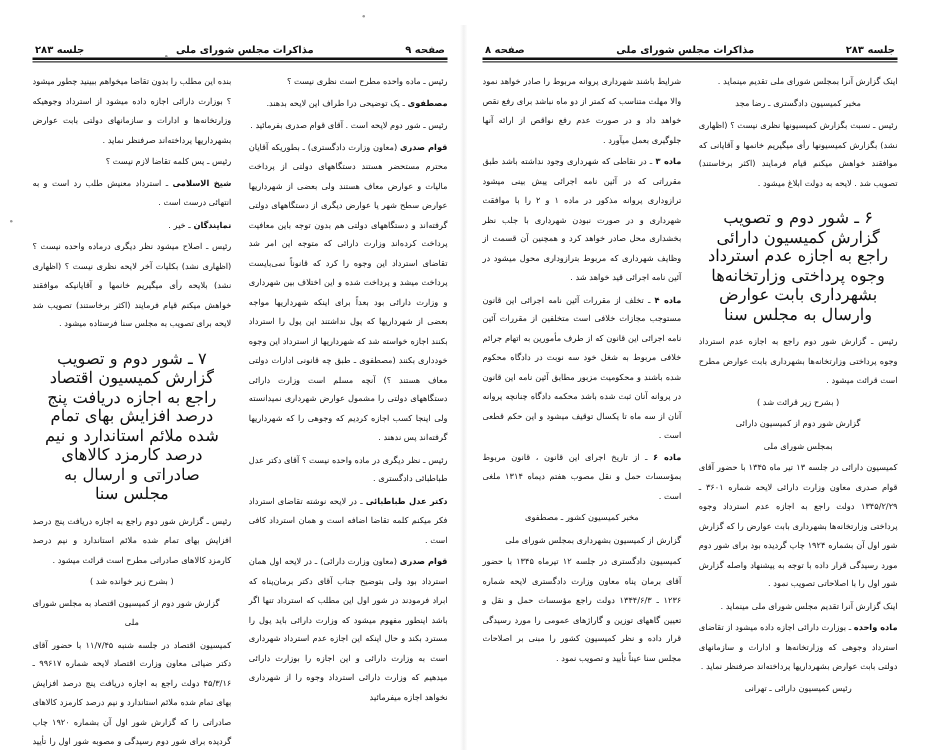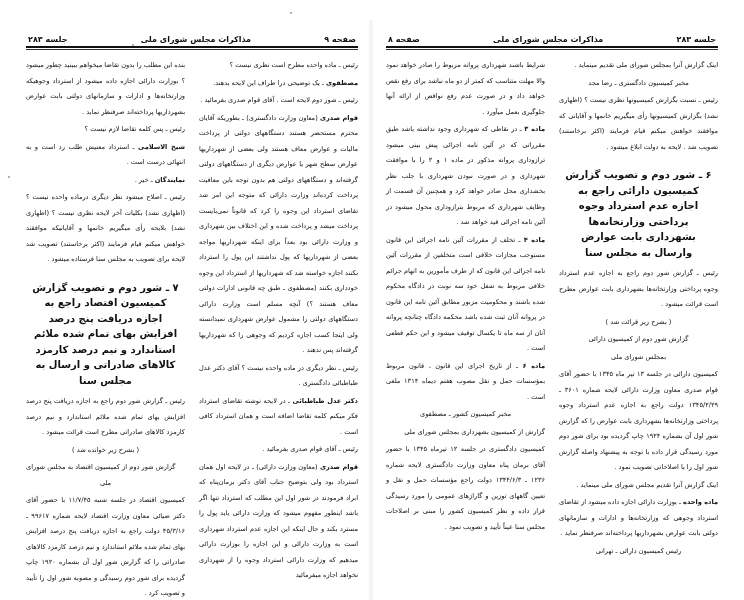--- a/index.html
+++ b/index.html
@@ -36,22 +36,22 @@
     margin-top: 8px;
   }
   .col { flex: 1 1 0; min-width: 0; }
   .col p {
     margin: 0 0 2px 0;
     font-size: 6.6px; line-height: 15.5px;
     text-align: justify; text-align-last: right;
   }
   .col p .speaker { font-weight: bold; }
   .col .heading {
-    font-weight: bold; text-align: center; text-align-last: center;
-    font-size: 10px; line-height: 15.5px; margin: 12px 6px 6px 6px;
+    font-weight: normal; text-align: center; text-align-last: center;
+    font-size: 13px; line-height: 15.5px; margin: 12px 6px 6px 6px;
   }
   .col .center {
     text-align: left; text-align-last: center;
   }
   .speck { position: absolute; background: #999; border-radius: 50%; }
 </style>
 </head>
 <body>
 
 <div class="spread">
@@ -65,21 +65,20 @@
     <div class="rule-thick"></div>
     <div class="rule-thin"></div>
     <div class="columns">
       <div class="col">
           <p><span>رئیس ـ ماده واحده مطرح است نظری نیست ؟</span></p>
           <p><span class="speaker">مصطفوی</span><span> ـ یک توضیحی درا طراف این لایحه بدهند.</span></p>
           <p><span>رئیس ـ شور دوم لایحه است . آقای قوام صدری بفرمائید .</span></p>
           <p><span class="speaker">قوام صدری</span><span> (معاون وزارت دادگستری) ـ بطوریکه آقایان محترم مستحضر هستند دستگاههای دولتی از پرداخت مالیات و عوارض معاف هستند ولی بعضی از شهرداریها عوارض سطح شهر یا عوارض دیگری از دستگاههای دولتی گرفته‌اند و دستگاههای دولتی هم بدون توجه باین معافیت پرداخت کرده‌اند وزارت دارائی که متوجه این امر شد تقاضای استرداد این وجوه را کرد که قانوناً نمی‌بایست پرداخت میشد و پرداخت شده و این اختلاف بین شهرداری و وزارت دارائی بود بعداً برای اینکه شهرداریها مواجه بعضی از شهرداریها که پول نداشتند این پول را استرداد بکنند اجازه خواسته شد که شهرداریها از استرداد این وجوه خودداری بکنند (مصطفوی ـ طبق چه قانونی ادارات دولتی معاف هستند ؟) آنچه مسلم است وزارت دارائی دستگاههای دولتی را مشمول عوارض شهرداری نمیدانسته ولی اینجا کسب اجازه کردیم که وجوهی را که شهرداریها گرفته‌اند پس ندهند .</span></p>
           <p><span>رئیس ـ نظر دیگری در ماده واحده نیست ؟ آقای دکتر عدل طباطبائی دادگستری .</span></p>
           <p><span class="speaker">دکتر عدل طباطبائی</span><span> ـ در لایحه نوشته تقاضای استرداد فکر میکنم کلمه تقاضا اضافه است و همان استرداد کافی است .</span></p>
-          <p><span>رئیس ـ آقای قوام صدری بفرمائید .</span></p>
           <p><span class="speaker">قوام صدری</span><span> (معاون وزارت دارائی) ـ در لایحه اول همان استرداد بود ولی بتوضیح جناب آقای دکتر برمان‌پناه که ابراد فرمودند در شور اول این مطلب که استرداد تنها اگر باشد اینطور مفهوم میشود که وزارت دارائی باید پول را مسترد بکند و حال اینکه این اجازه عدم استرداد شهرداری است به وزارت دارائی و این اجازه را بوزارت دارائی میدهیم که وزارت دارائی استرداد وجوه را از شهرداری نخواهد اجازه میفرمائید</span></p>
         </div>
       <div class="col">
           <p><span>بنده این مطلب را بدون تقاضا میخواهم ببینید چطور میشود ؟ بوزارت دارائی اجازه داده میشود از استرداد وجوهیکه وزارتخانه‌ها و ادارات و سازمانهای دولتی بابت عوارض بشهرداریها پرداخته‌اند صرفنظر نماید .</span></p>
           <p><span>رئیس ـ پس کلمه تقاضا لازم نیست ؟</span></p>
           <p><span class="speaker">شیخ الاسلامی</span><span> ـ استرداد معنیش طلب رد است و به انتهائی درست است .</span></p>
           <p><span class="speaker">نمایندگان</span><span> ـ خیر .</span></p>
           <p><span>رئیس ـ اصلاح میشود نظر دیگری درماده واحده نیست ؟ (اظهاری نشد) بکلیات آخر لایحه نظری نیست ؟ (اظهاری نشد) بلایحه رأی میگیریم خانمها و آقایانیکه موافقند خواهش میکنم قیام فرمایند (اکثر برخاستند) تصویب شد لایحه برای تصویب به مجلس سنا فرستاده میشود .</span></p>
           <p class="heading"><span>۷ ـ شور دوم و تصویب گزارش کمیسیون اقتصاد راجع به اجازه دریافت پنج درصد افزایش بهای تمام شده ملائم استاندارد و نیم درصد کارمزد کالاهای صادراتی و ارسال به مجلس سنا</span></p>
           <p><span>رئیس ـ گزارش شور دوم راجع به اجازه دریافت پنج درصد افزایش بهای تمام شده ملائم استاندارد و نیم درصد کارمزد کالاهای صادراتی مطرح است قرائت میشود .</span></p>

